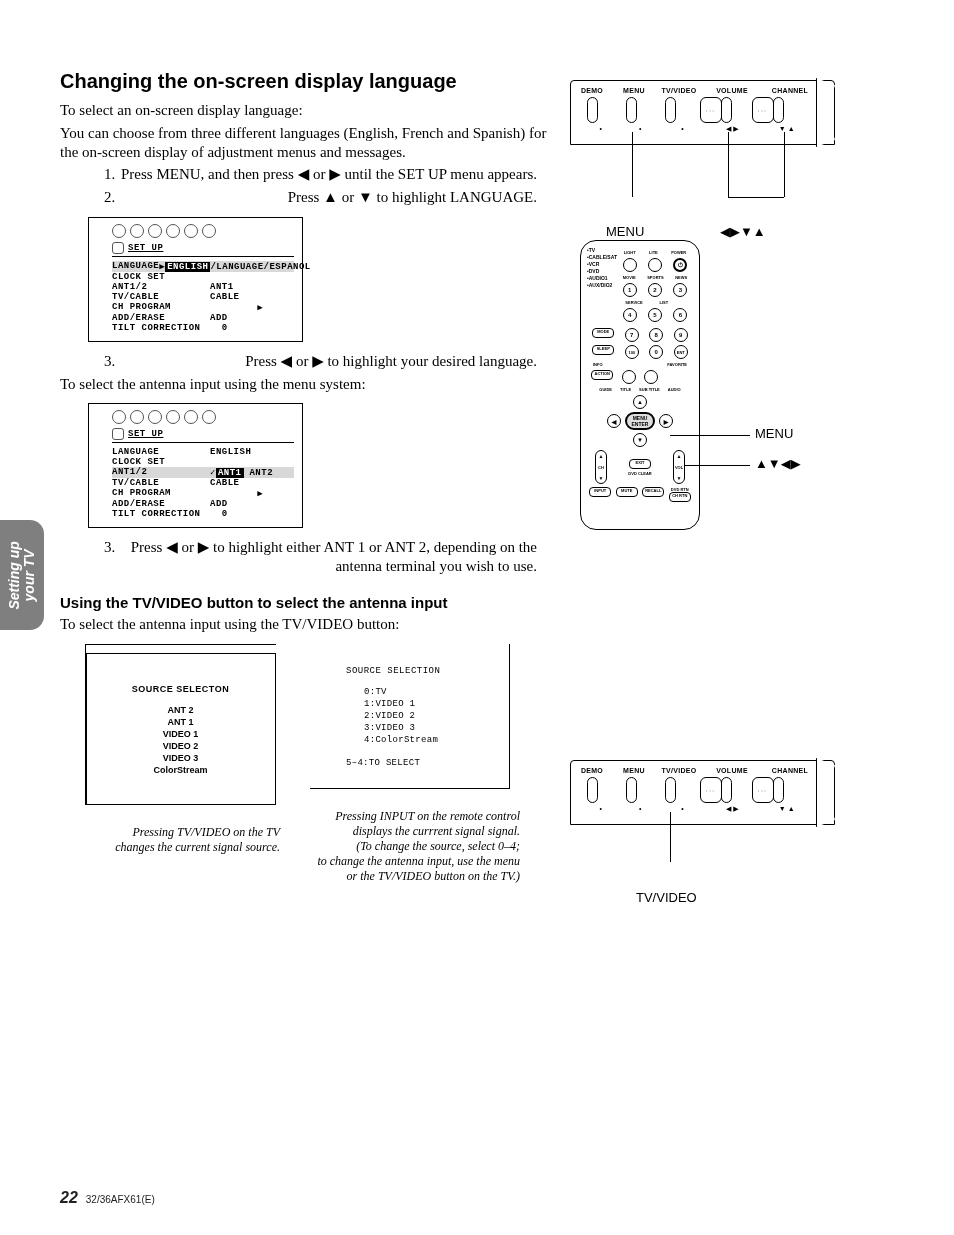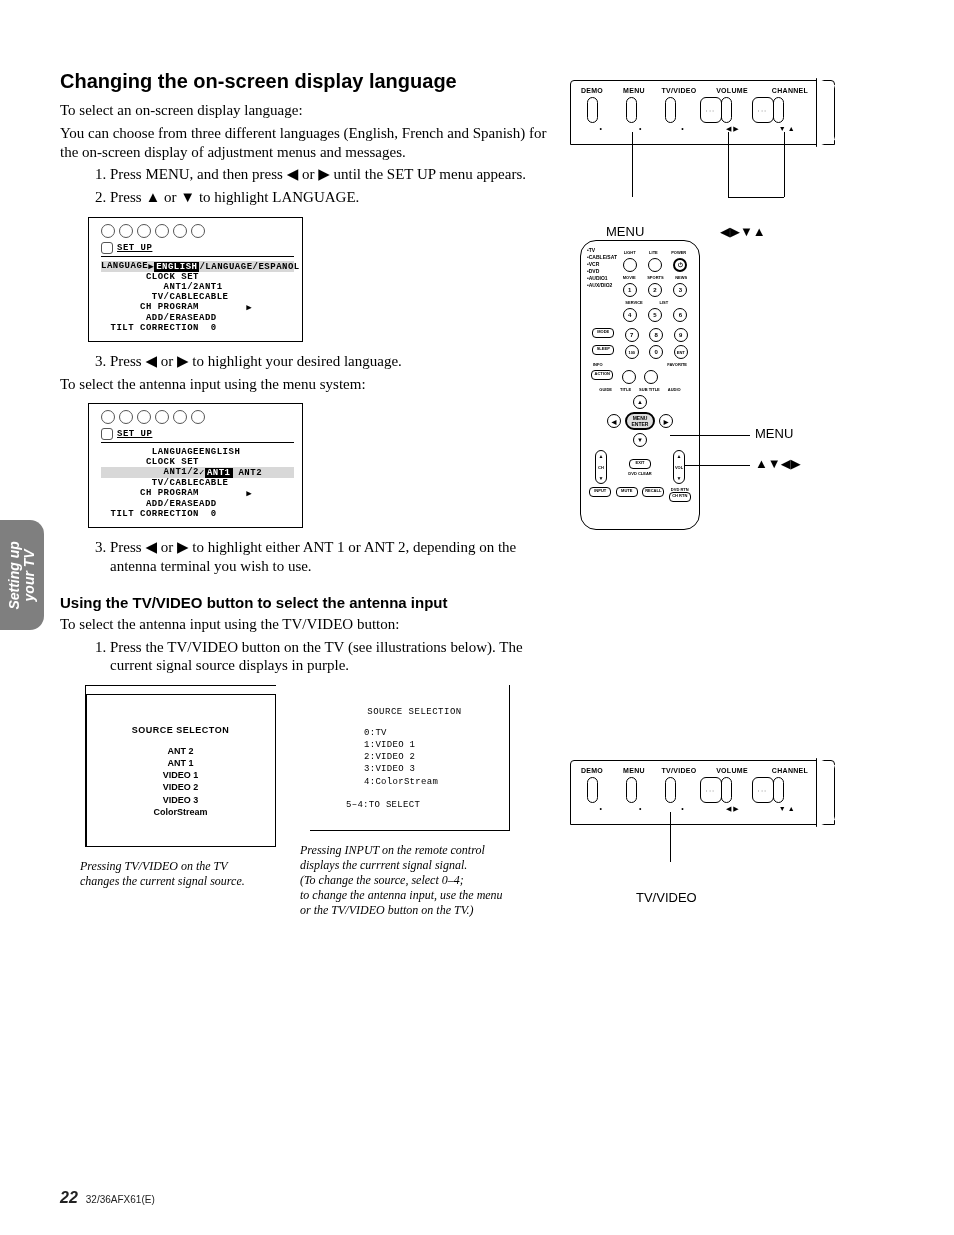--- a/index.html
+++ b/index.html
@@ -28,42 +28,42 @@
     margin: 10px 0 8px 0;
   }
   h3 {
     font-family: Arial, Helvetica, sans-serif;
     font-weight: 800;
     font-size: 15px;
     margin: 18px 0 4px 0;
   }
   p { font-size: 15px; margin: 4px 0; line-height: 1.25; }
   ol { font-size: 15px; margin: 4px 0 4px 0; padding-left: 46px; }
-  ol li { margin: 4px 4px; line-height: 1.25; }
+  ol li { margin: 4px 13px; line-height: 1.25; text-align: right; }
   .arrow { font-family: Arial, sans-serif; }
   
   .osd {
     border: 1px solid #000;
     width: 215px;
     margin: 10px 0 10px 28px;
-    padding: 6px 8px 8px 12px;
+    padding: 6px 8px 8px 23px;
     font-family: "Courier New", monospace;
     font-size: 9px;
     font-weight: bold;
     letter-spacing: 0.5px;
   }
   .osd-icons { display: flex; gap: 4px; margin-bottom: 4px; }
   .osd-icons span {
     display: inline-block; width: 14px; height: 14px;
     border: 1.5px solid #555; border-radius: 50%;
   }
   .osd-title-row { display: flex; align-items: center; gap: 4px; border-bottom: 1px solid #000; padding-bottom: 2px; margin-bottom: 4px; }
   .osd-title-row .sq { width: 12px; height: 12px; border: 1.5px solid #555; border-radius: 3px; }
   .osd-row { display: flex; }
-  .osd-row .lbl { width: 98px; white-space: pre; text-align: right; }
+  .osd-row .lbl { width: 98px; white-space: pre; }
   .osd-row .val { flex: 1; white-space: pre; }
   .hl { background: #000; color: #fff; padding: 0 2px; }
   .osd-row.sel { background: #d8d8d8; }
   
   .side-tab {
     position: absolute;
     left: 0; top: 520px;
     width: 44px; height: 110px;
     background: #7f7f7f; color: #fff;
     border-top-right-radius: 14px;
@@ -117,21 +117,21 @@
     font-family: Arial, sans-serif;
     font-size: 9px; font-weight: 700;
     text-align: center;
     padding: 30px 20px 28px 20px;
     position: relative;
   }
   .src-outer { border:1px solid #000; border-right:none; border-bottom:none; padding:8px 0 0 0; display:inline-block;}
   .src-box.right { border-left:none; border-top:none; font-family: "Courier New", monospace; text-align:left; padding: 22px 26px 20px 36px; font-weight: normal; letter-spacing: 0.3px;}
   .src-box .title { margin-bottom: 10px; letter-spacing: 0.5px; }
   .src-box .list { line-height: 1.35; }
-  .src-caption { font-family: "Times New Roman", serif; font-style: italic; font-size: 12px; text-align:left; line-height:1.25; margin-top:12px; }
+  .src-caption { font-family: "Times New Roman", serif; font-style: italic; font-size: 12px; text-align:right; line-height:1.25; margin-top:20px; }
   .bottom-row { display:flex; gap: 20px; margin: 10px 0 0 20px;}
   .bottom-col { display:flex; flex-direction:column; align-items:center;}
   
   .footer {
     position: absolute; bottom: 28px; left: 60px;
     font-family: Arial, sans-serif; font-size: 10px; color:#222;
   }
   .footer .pnum { font-weight: 900; font-size: 16px; font-style: italic; margin-right: 8px;}
 </style>
 </head>
@@ -434,23 +434,20 @@
           <span class="val">  0</span>
         </div>
     </div>
 
     <ol start="3">
       <li><span>Press </span><span class="arrow">◀</span><span> or </span><span class="arrow">▶</span><span> to highlight either ANT 1 or ANT 2, depending on the antenna terminal you wish to use.</span></li>
     </ol>
 
     <h3>Using the TV/VIDEO button to select the antenna input</h3>
     <p>To select the antenna input using the TV/VIDEO button:</p>
-    <ol>
-      <li>Press the TV/VIDEO button on the TV (see illustrations below). The current signal source displays in purple.</li>
-    </ol>
 
     <div class="bottom-row">
       <div class="bottom-col">
         <div class="src-outer">
         <div class="src-box" style="width:190px;">
           <div class="title">SOURCE SELECTON</div>
           <div class="list">
             <div>ANT 2</div>
                 <div>ANT 1</div>
             <div>VIDEO 1</div>
@@ -460,21 +457,21 @@
           </div>
         </div>
           </div>
         <div class="src-caption" style="width:200px;">
           <div>Pressing TV/VIDEO on the TV</div>
             <div>changes the current signal source.</div>
         </div>
       </div>
       <div class="bottom-col">
         <div class="src-box right" style="width:200px;">
-          <div class="title" style="text-align:center">SOURCE SELECTION</div>
+          <div class="title" style="text-align:left">SOURCE SELECTION</div>
           <div class="list" style="padding-left:18px;">
             <div>0:TV</div>
               <div>1:VIDEO 1</div>
             <div>2:VIDEO 2</div>
               <div>3:VIDEO 3</div>
             <div>4:ColorStream</div>
           </div>
           <div style="margin-top:12px">5–4:TO SELECT</div>
         </div>
         <div class="src-caption" style="width:220px;">

